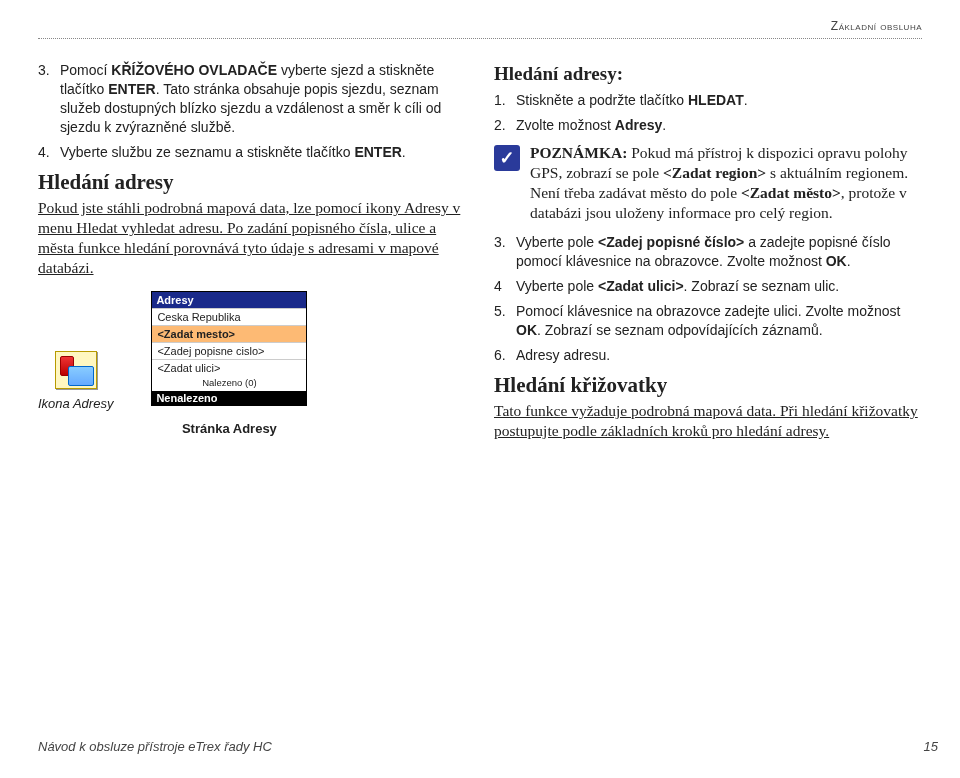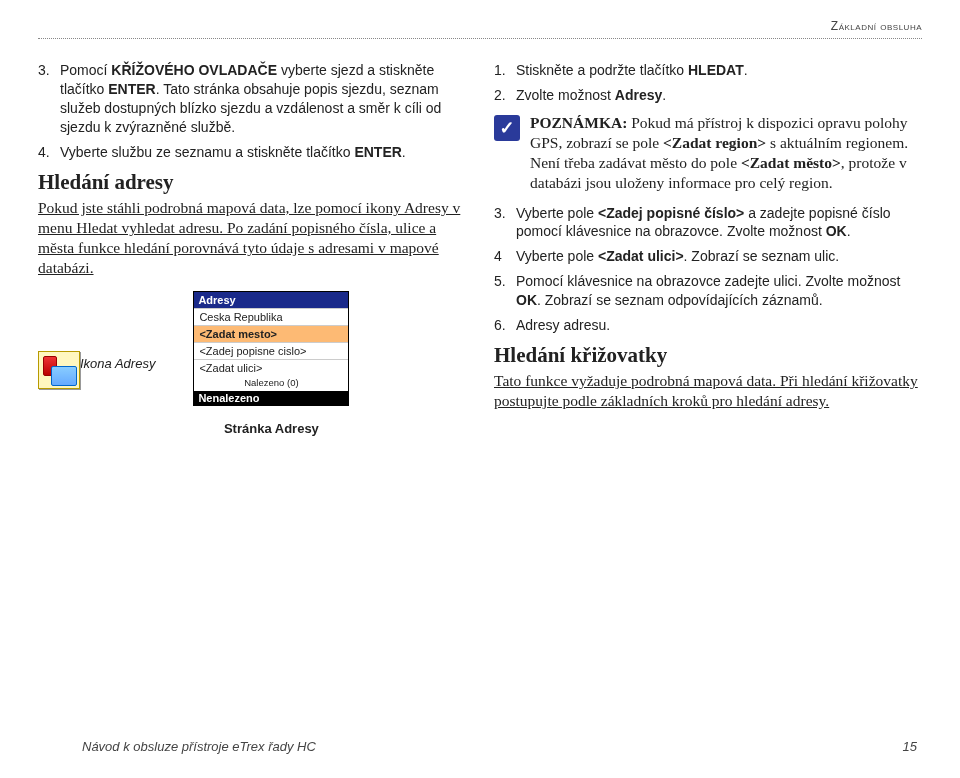--- a/index.html
+++ b/index.html
@@ -84,22 +84,22 @@
     flex: 1;
   }
   .figs {
     display: flex;
     align-items: flex-start;
     gap: 26px;
     margin-top: 12px;
   }
   .fig-icon {
     display:flex;
-    flex-direction:row;
-    align-items:flex-start;
+    flex-direction:column;
+    align-items:center;
     margin-top: 60px;
   }
   .ico-adresy {
     width: 42px;
     height: 38px;
     background:#fff7c0;
     border:1px solid #b79a00;
     position:relative;
     box-shadow:1px 1px 0 #999;
     margin-bottom:2px;
@@ -157,27 +157,26 @@
     font-size:9.5px; text-align:center; padding:1px 0;
   }
   .screen .result{
     background:#000; color:#fff; font-weight:bold; padding:0 4px;
   }
   .fig-page{ display:flex; flex-direction:column; align-items:center; margin-left:12px;}
   .footer {
     position: absolute;
     bottom: 22px;
     left: 38px;
-    right: 43px;
+    right: 22px;
     display:flex;
     justify-content:space-between;
     font-style: italic;
     font-size: 13px;
     color: #444;
-    margin-left: 44px;
   }
   .footer .pn { font-style: italic; }
 </style>
 </head>
 <body>
 
 <div class="header-line">
   <span class="sc">Základní obsluha</span>
 </div>
 <div class="dotted"></div>
@@ -215,20 +214,21 @@
           <div class="result">Nenalezeno</div>
         </div>
         <div class="fig-cap" style="margin-top:14px; font-weight:bold; font-style:normal;">Stránka Adresy</div>
       </div>
     </div>
 
   </div>
 
   <div class="col">
 
+    <h3 class="proc">Hledání adresy:</h3>
 
     <div class="ol-item">
       <div class="num">1.</div>
       <div class="txt">Stiskněte a podržte tlačítko <b>HLEDAT</b>.</div>
     </div>
     <div class="ol-item">
       <div class="num">2.</div>
       <div class="txt">Zvolte možnost <b>Adresy</b>.</div>
     </div>
 

